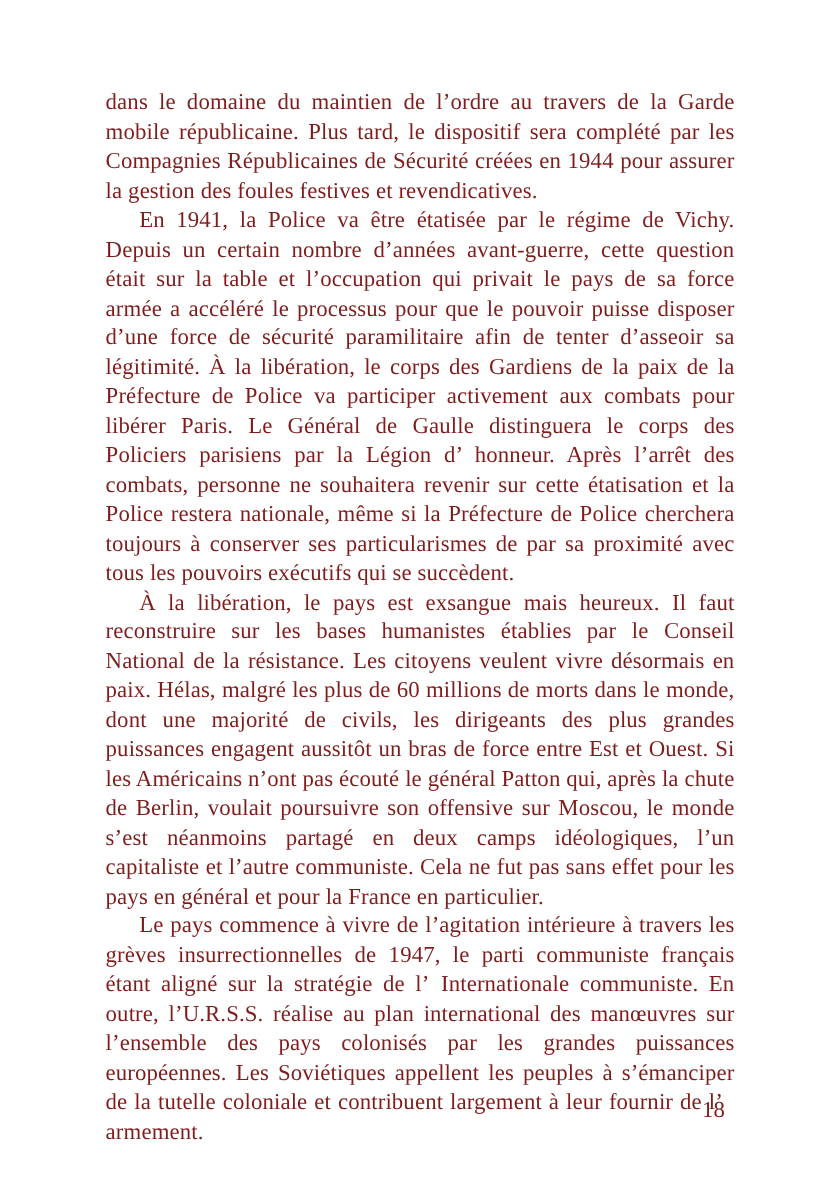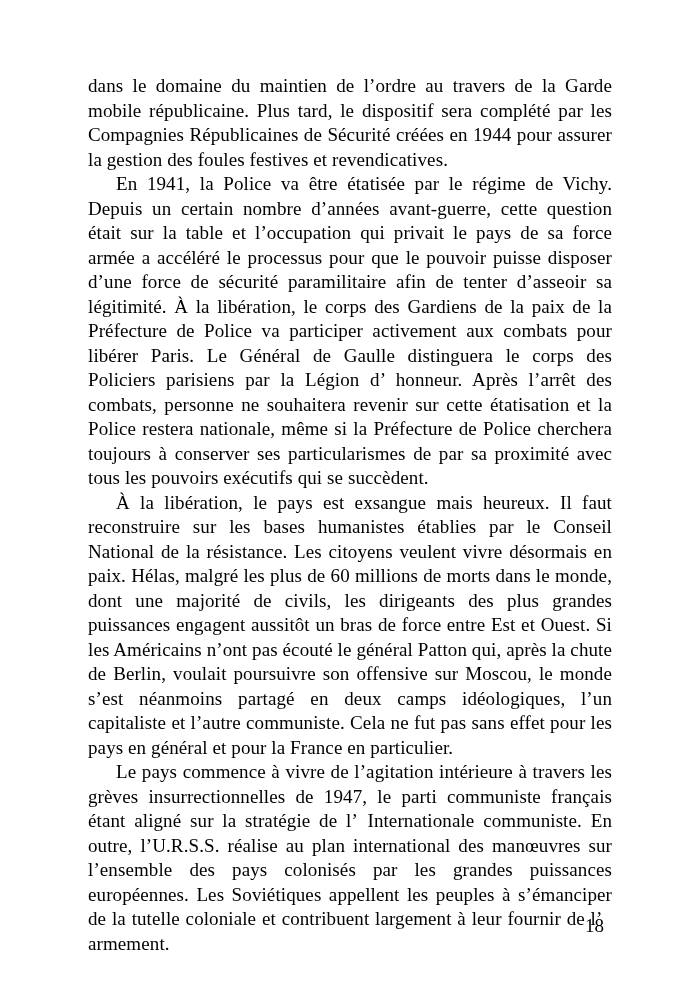--- a/index.html
+++ b/index.html
@@ -6,21 +6,21 @@
     margin: 0;
     padding: 0;
     background: #e8e8e8;
   }
   .page {
     position: relative;
     width: 700px;
     height: 992px;
     margin: 0 auto;
     background: #ffffff;
-    color: #000000;
+    color: #7f1d1d;
     font-family: "Liberation Serif", "DejaVu Serif", serif;
     overflow: hidden;
   }
   .text-block {
     position: absolute;
     left: 88px;
     top: 74px;
     width: 524px;
     font-size: 19px;
     line-height: 24.5px;

